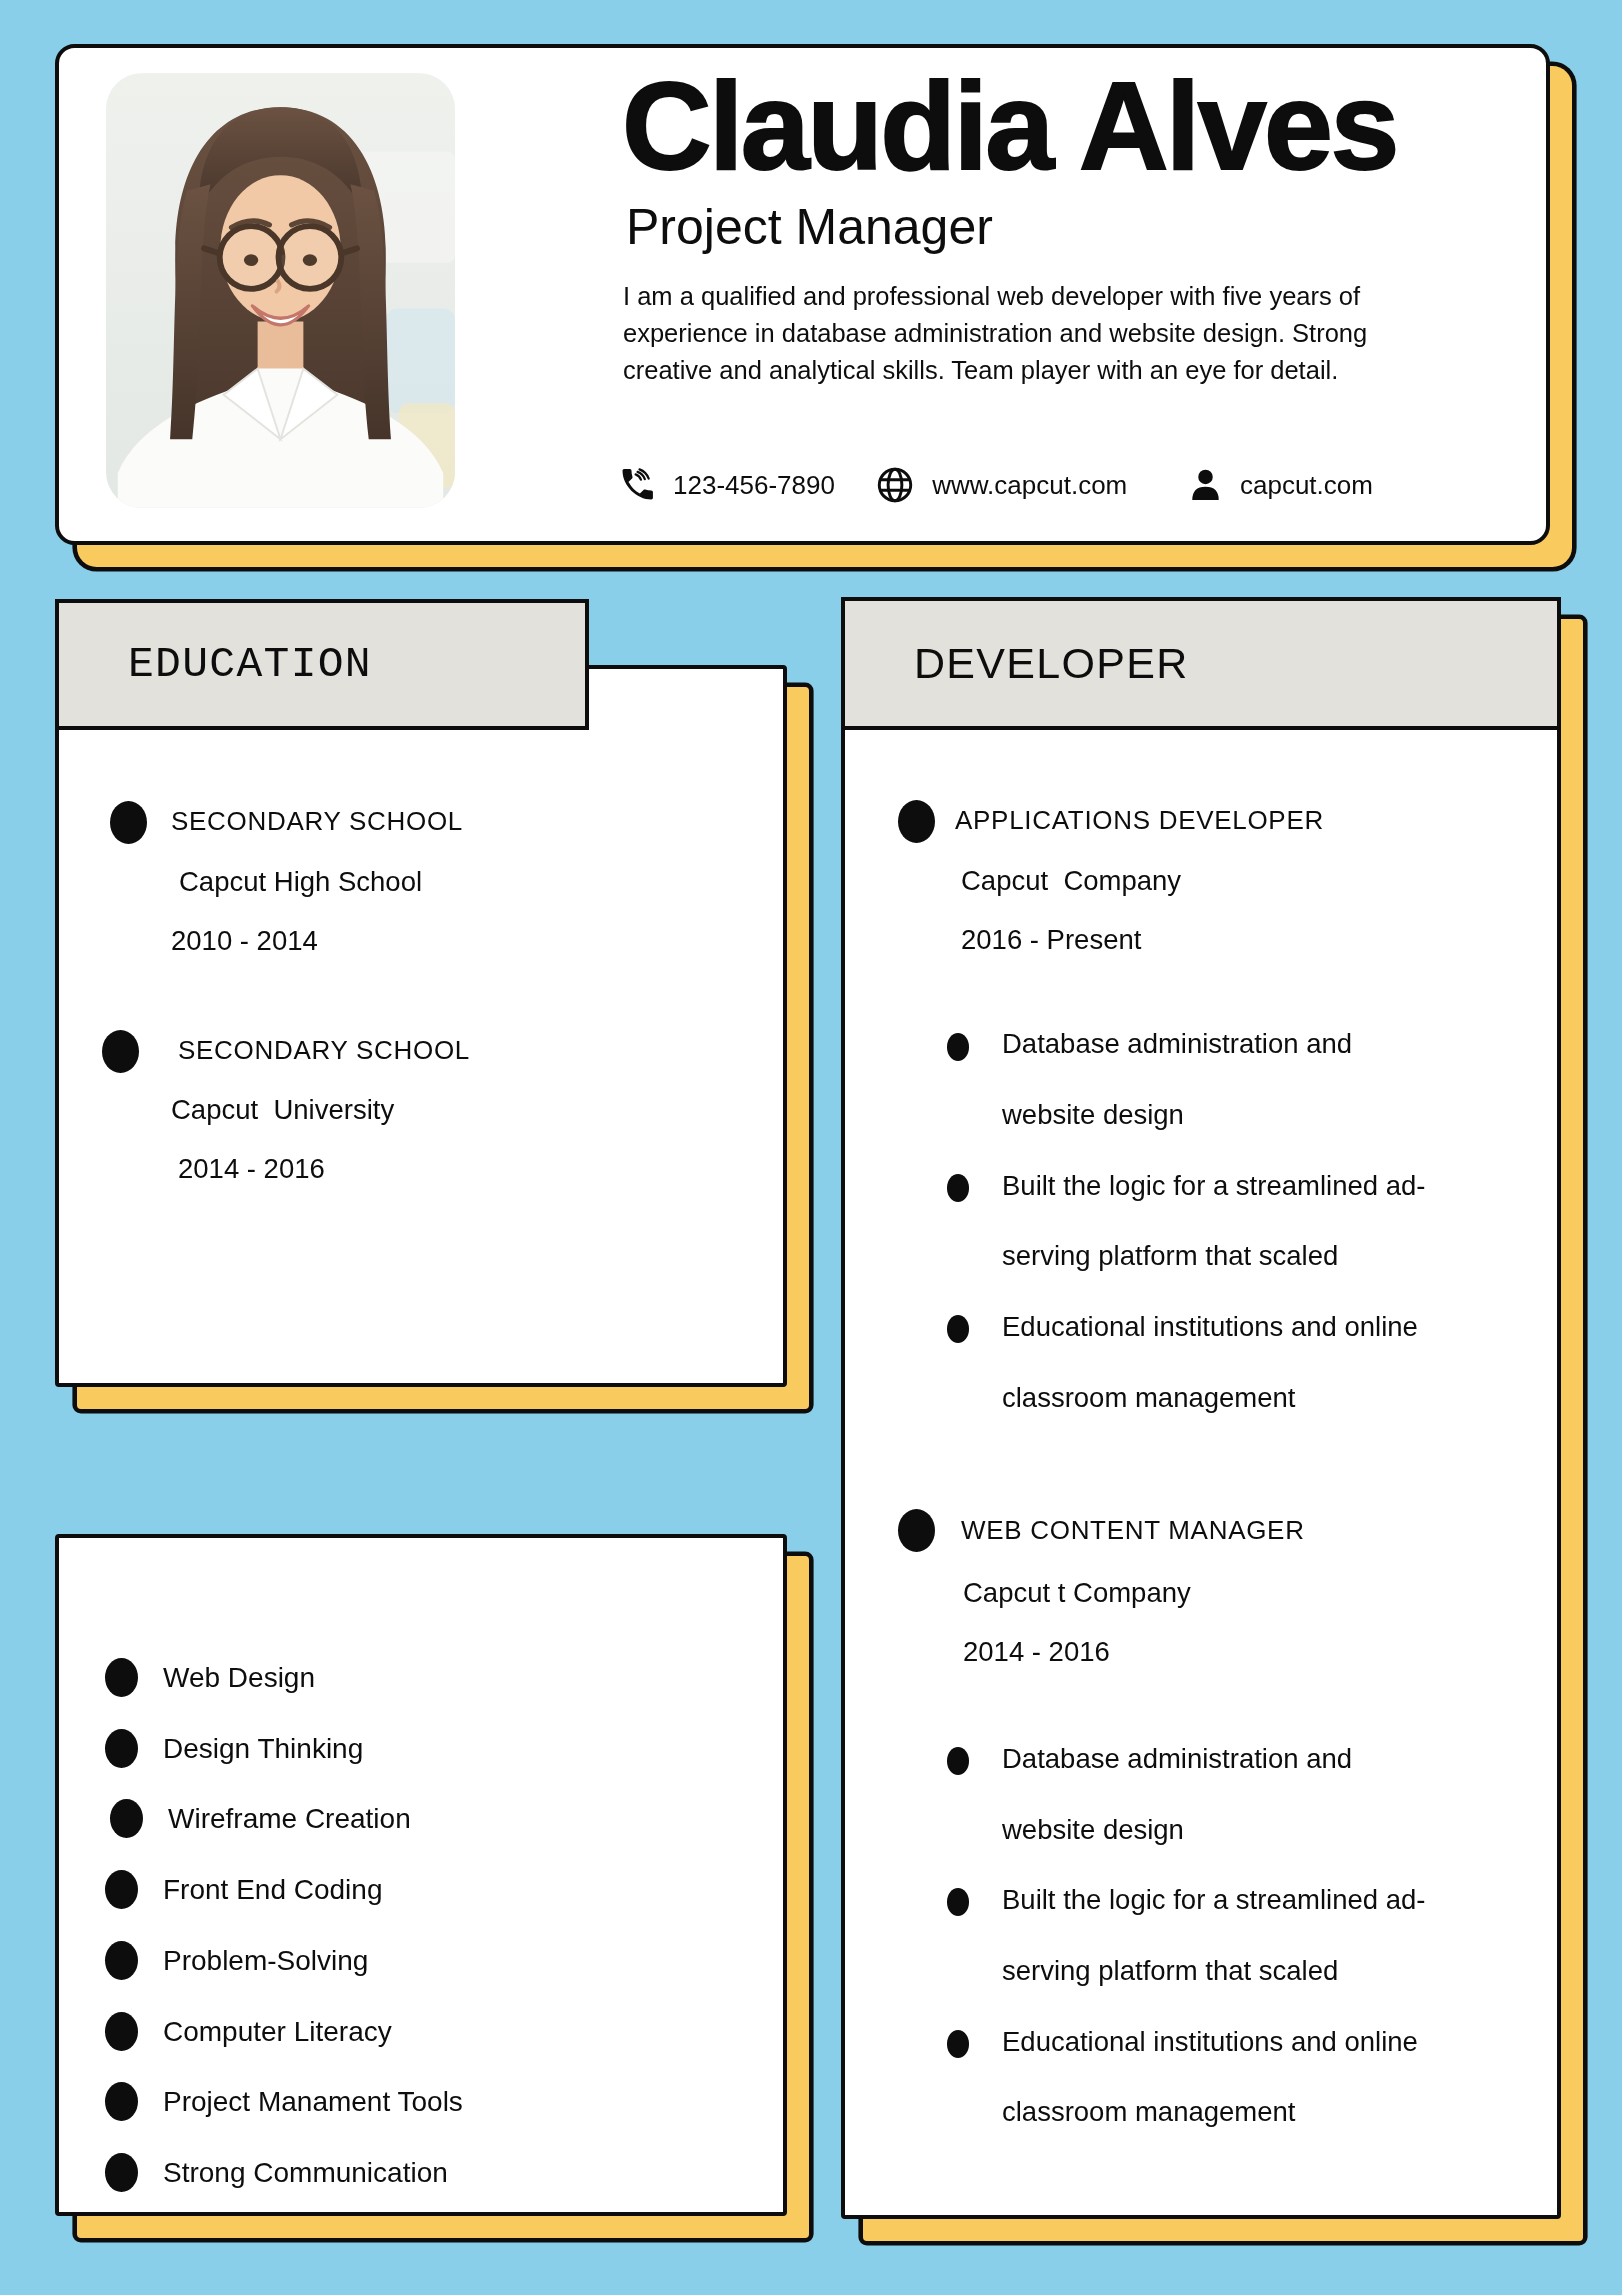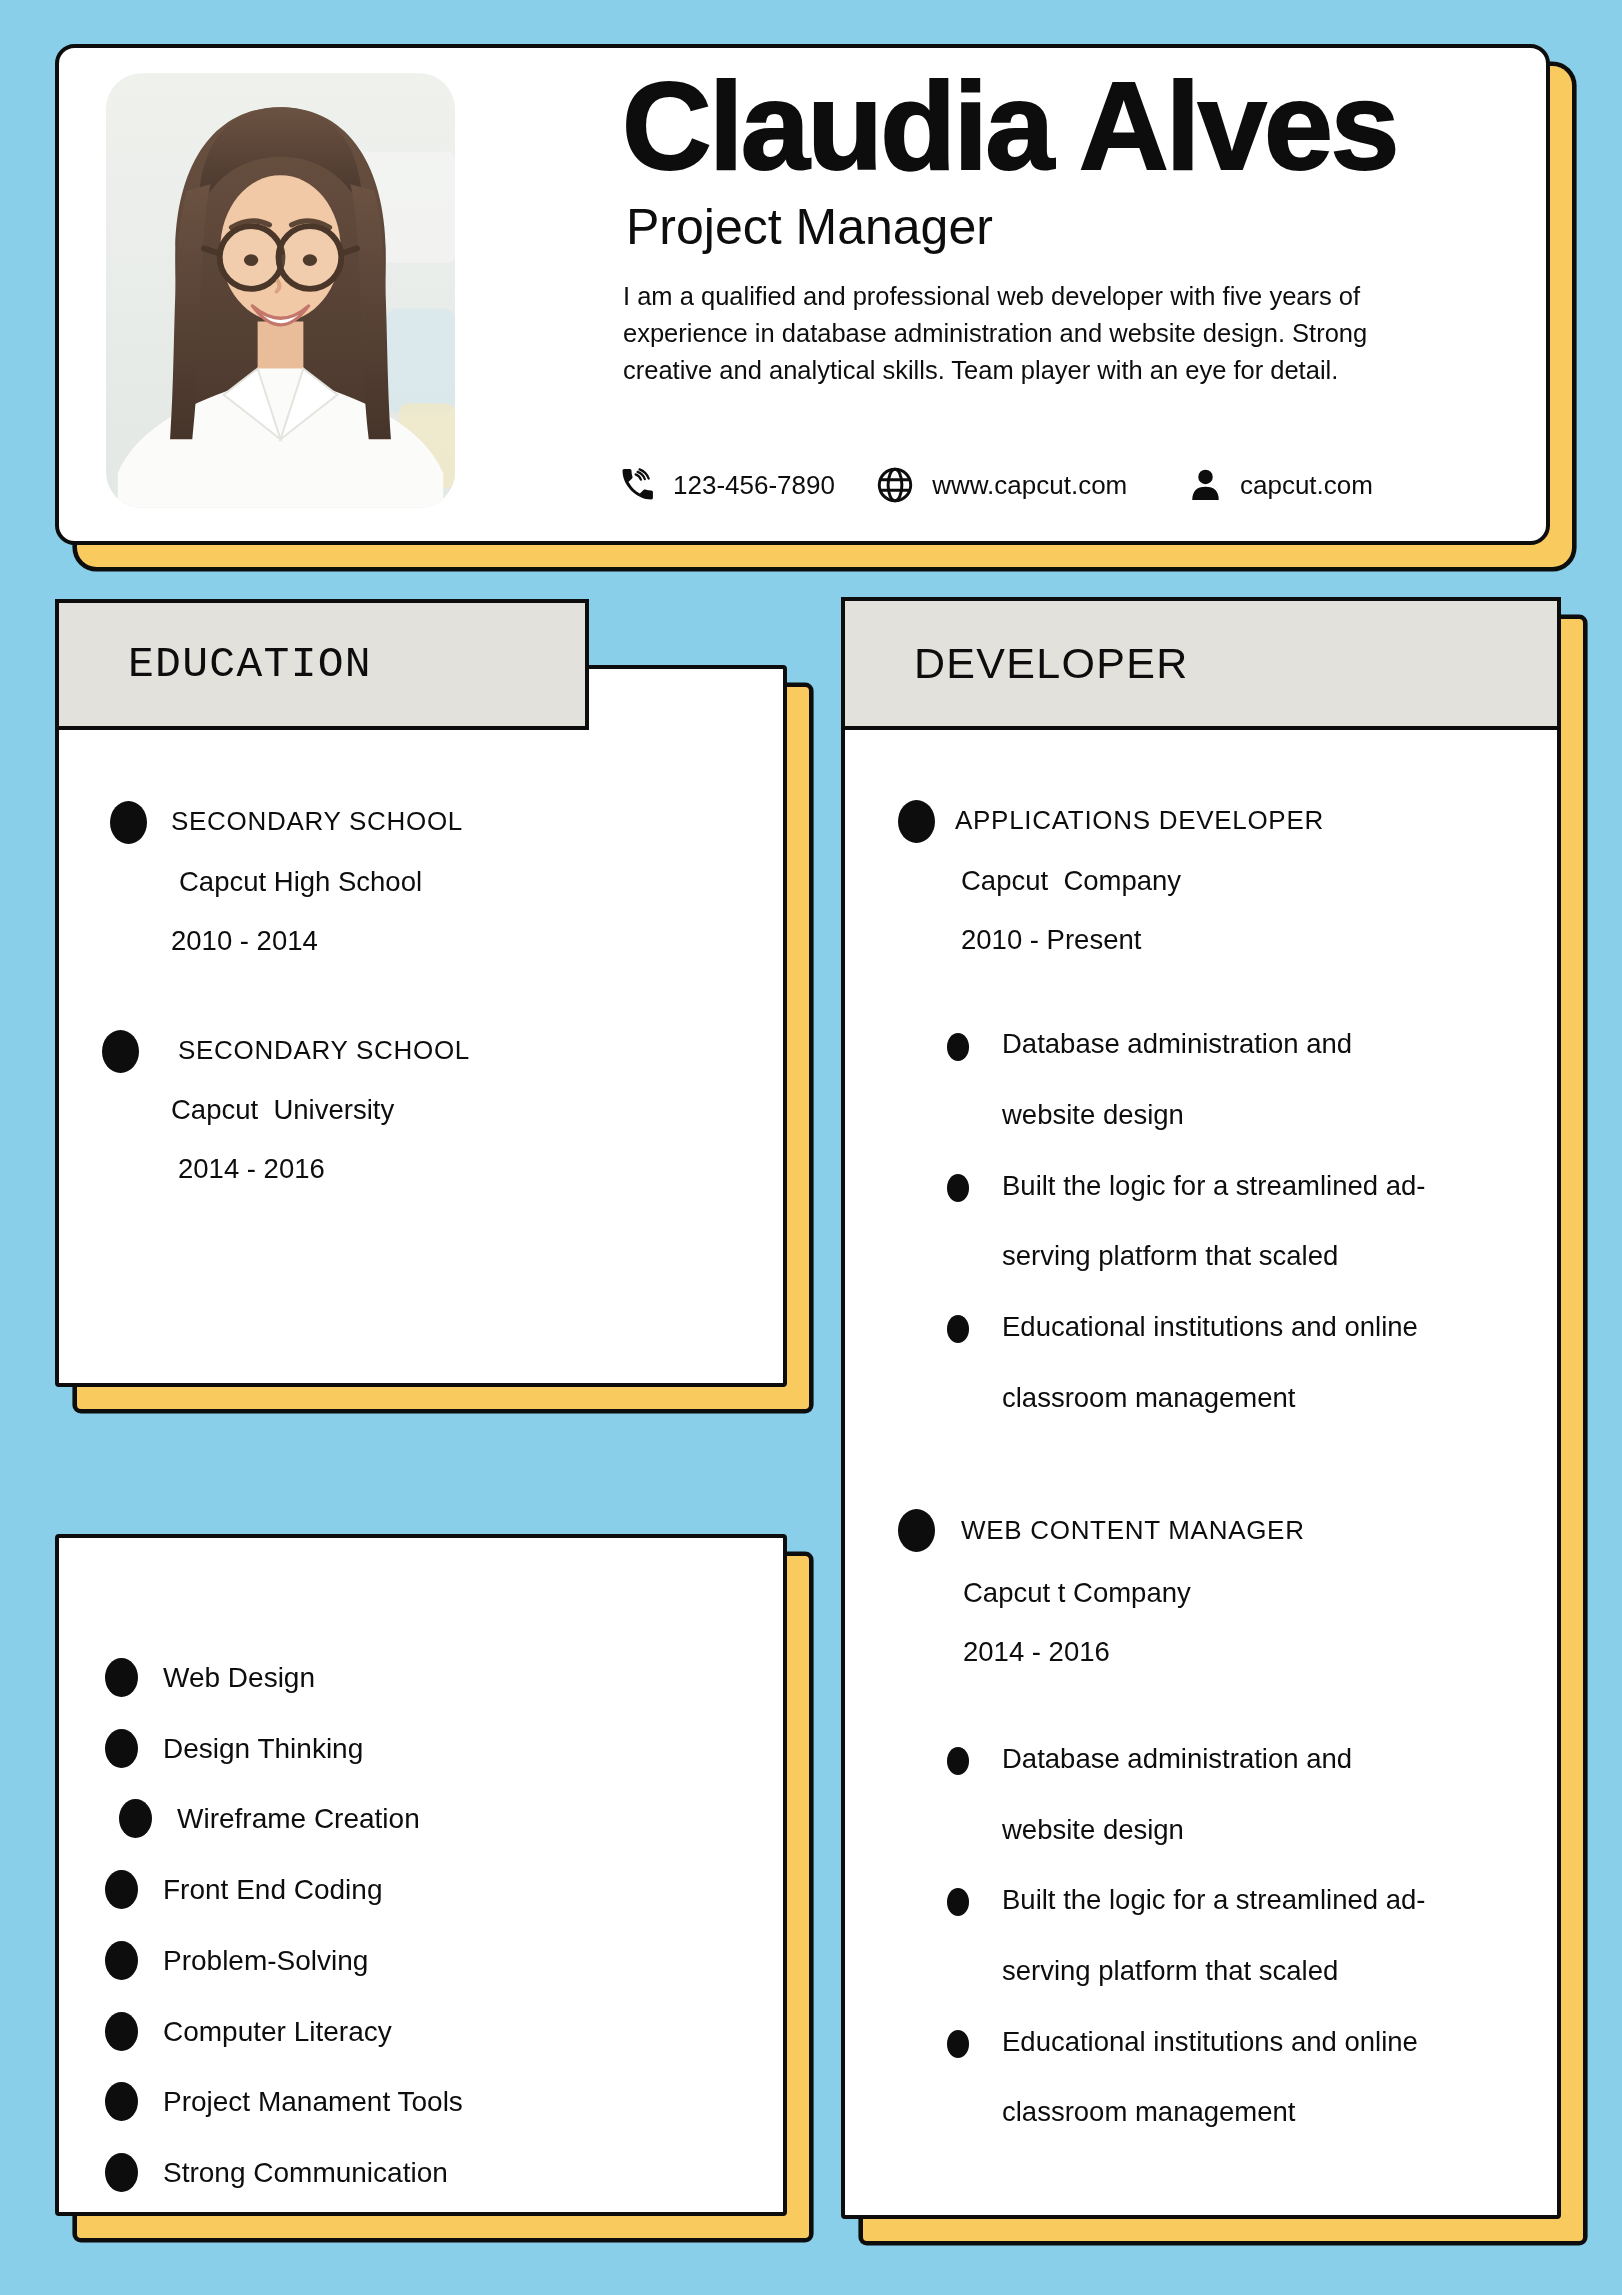--- a/index.html
+++ b/index.html
@@ -169,21 +169,21 @@
   <div class="card" style="left:55px;top:1534px;width:732px;height:682px;border-radius:3.9px;"></div>
 
   <div class="skill-row" style="left:105px;top:1658px;">
     <span class="skill-dot"></span>
     <span class="skill-label">Web Design</span>
   </div>
   <div class="skill-row" style="left:105px;top:1729px;">
     <span class="skill-dot"></span>
     <span class="skill-label">Design Thinking</span>
   </div>
-  <div class="skill-row" style="left:119px;top:1799px;">
+  <div class="skill-row" style="left:110px;top:1799px;">
     <span class="skill-dot"></span>
     <span class="skill-label">Wireframe Creation</span>
   </div>
   <div class="skill-row" style="left:105px;top:1870px;">
     <span class="skill-dot"></span>
     <span class="skill-label">Front End Coding</span>
   </div>
   <div class="skill-row" style="left:105px;top:1941px;">
     <span class="skill-dot"></span>
     <span class="skill-label">Problem-Solving</span>
@@ -202,21 +202,21 @@
   </div>
 
   <div class="card" style="left:841px;top:597px;width:720px;height:1622px;border-radius:3.9px;"></div>
   <div class="section-header" style="left:841px;top:597px;width:720px;height:133px;">
     <span>DEVELOPER</span>
   </div>
 
   <span class="blt blt-lg" style="left:898px;top:800px;"></span>
   <div class="line t40" style="left:955px;top:804px;">APPLICATIONS DEVELOPER</div>
   <div class="line t42" style="left:961px;top:864px;">Capcut  Company</div>
-  <div class="line t42" style="left:961px;top:923px;">2010 - Present</div>
+  <div class="line t42" style="left:961px;top:923px;">2016 - Present</div>
 
   <span class="blt blt-sm" style="left:947px;top:1033px;"></span>
   <div class="line t42" style="left:1002px;top:1027px;">Database administration and</div>
   <div class="line t42" style="left:1002px;top:1098px;">website design</div>
   <span class="blt blt-sm" style="left:947px;top:1174px;"></span>
   <div class="line t42" style="left:1002px;top:1169px;">Built the logic for a streamlined ad-</div>
   <div class="line t42" style="left:1002px;top:1239px;">serving platform that scaled</div>
   <span class="blt blt-sm" style="left:947px;top:1315px;"></span>
   <div class="line t42" style="left:1002px;top:1310px;">Educational institutions and online</div>
   <div class="line t42" style="left:1002px;top:1381px;">classroom management</div>

